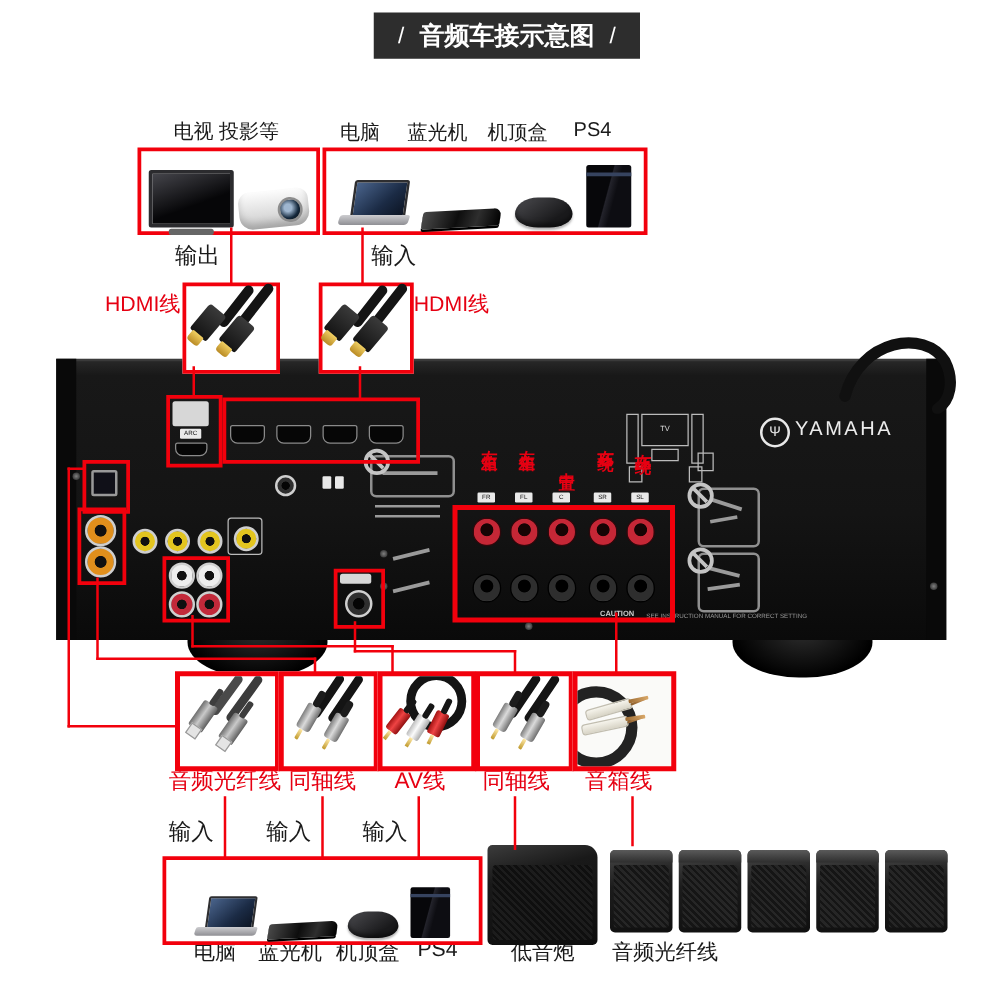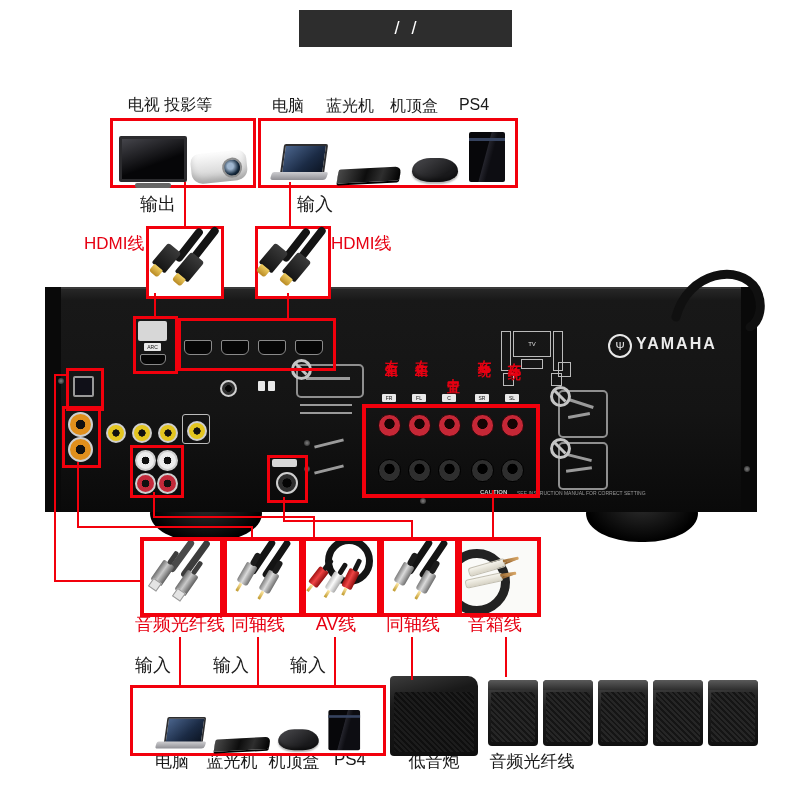--- a/index.html
+++ b/index.html
@@ -105,24 +105,25 @@
   .devrow{display:flex;align-items:flex-end;justify-content:space-around;width:100%;height:100%;padding:3px 4px;box-sizing:border-box;}
   .sm{transform:scale(.88);transform-origin:bottom center;}
 </style>
 </head>
 <body>
 
 <div class="stage">
 
   <div class="banner">
     <span class="sl">/</span>
+    <span>音频车接示意图</span>
     <span class="sl">/</span>
   </div>
 
-  <div class="zh" style="left:100px;top:95px;width:140px;font-size:16px;">电视 投影等</div>
+  <div class="zh" style="left:111px;top:95px;width:140px;font-size:16px;">电视 投影等</div>
   <div class="cbox3" style="left:110px;top:118px;width:140px;height:64px;">
     <div class="devrow">
       <div class="icon-tv"></div>
       <div class="icon-projector"></div>
     </div>
   </div>
   <div class="zh zh18" style="left:136px;top:192px;width:44px;">输出</div>
 
   <div class="zh" style="left:264px;top:96px;width:48px;font-size:16px;">电脑</div>
   <div class="zh" style="left:320px;top:96px;width:60px;font-size:16px;">蓝光机</div>
@@ -280,21 +281,21 @@
   <div class="t t5d" style="left:512px;top:323px;font-size:5px;">DEFAULT SETTING</div>
   <div class="abs" style="left:513px;top:331px;width:36px;height:24px;border:1px solid #bbb;z-index:3;display:flex;align-items:center;justify-content:center;color:#ddd;font-size:6px;">TV</div>
   <div class="abs" style="left:501px;top:331px;width:8px;height:38px;border:1px solid #bbb;z-index:3;"></div>
   <div class="abs" style="left:553px;top:331px;width:8px;height:38px;border:1px solid #bbb;z-index:3;"></div>
   <div class="abs" style="left:521px;top:359px;width:20px;height:8px;border:1px solid #bbb;z-index:3;"></div>
   <div class="abs" style="left:558px;top:362px;width:11px;height:13px;border:1px solid #bbb;z-index:3;"></div>
   <div class="abs" style="left:503px;top:373px;width:9px;height:11px;border:1px solid #bbb;z-index:3;"></div>
   <div class="abs" style="left:551px;top:373px;width:9px;height:11px;border:1px solid #bbb;z-index:3;"></div>
 
   <div class="abs" style="left:608px;top:334px;width:20px;height:20px;border:2px solid #e8e8e8;border-radius:50%;z-index:3;display:flex;align-items:center;justify-content:center;color:#e8e8e8;font-size:11px;">Ψ</div>
-  <div class="t" style="left:636px;top:335px;font-size:16px;font-weight:bold;color:#ececec;letter-spacing:2px;z-index:3;">YAMAHA</div>
+  <div class="t" style="left:636px;top:335px;font-size:16px;font-weight:normal;color:#ececec;letter-spacing:2px;z-index:3;">YAMAHA</div>
 
   <div class="t" style="left:480px;top:489px;font-size:6px;font-weight:bold;color:#ccc;z-index:3;">CAUTION</div>
   <div class="t" style="left:517px;top:490px;font-size:5px;color:#999;z-index:3;">SEE INSTRUCTION MANUAL FOR CORRECT SETTING</div>
 
   <div class="screw" style="left:58px;top:378px;"></div>
   <div class="screw" style="left:744px;top:466px;"></div>
   <div class="screw" style="left:420px;top:498px;"></div>
 
   <div class="rbox" style="left:133px;top:316px;width:39px;height:52px;"></div>
   <div class="rbox" style="left:178px;top:318px;width:152px;height:47px;"></div>

